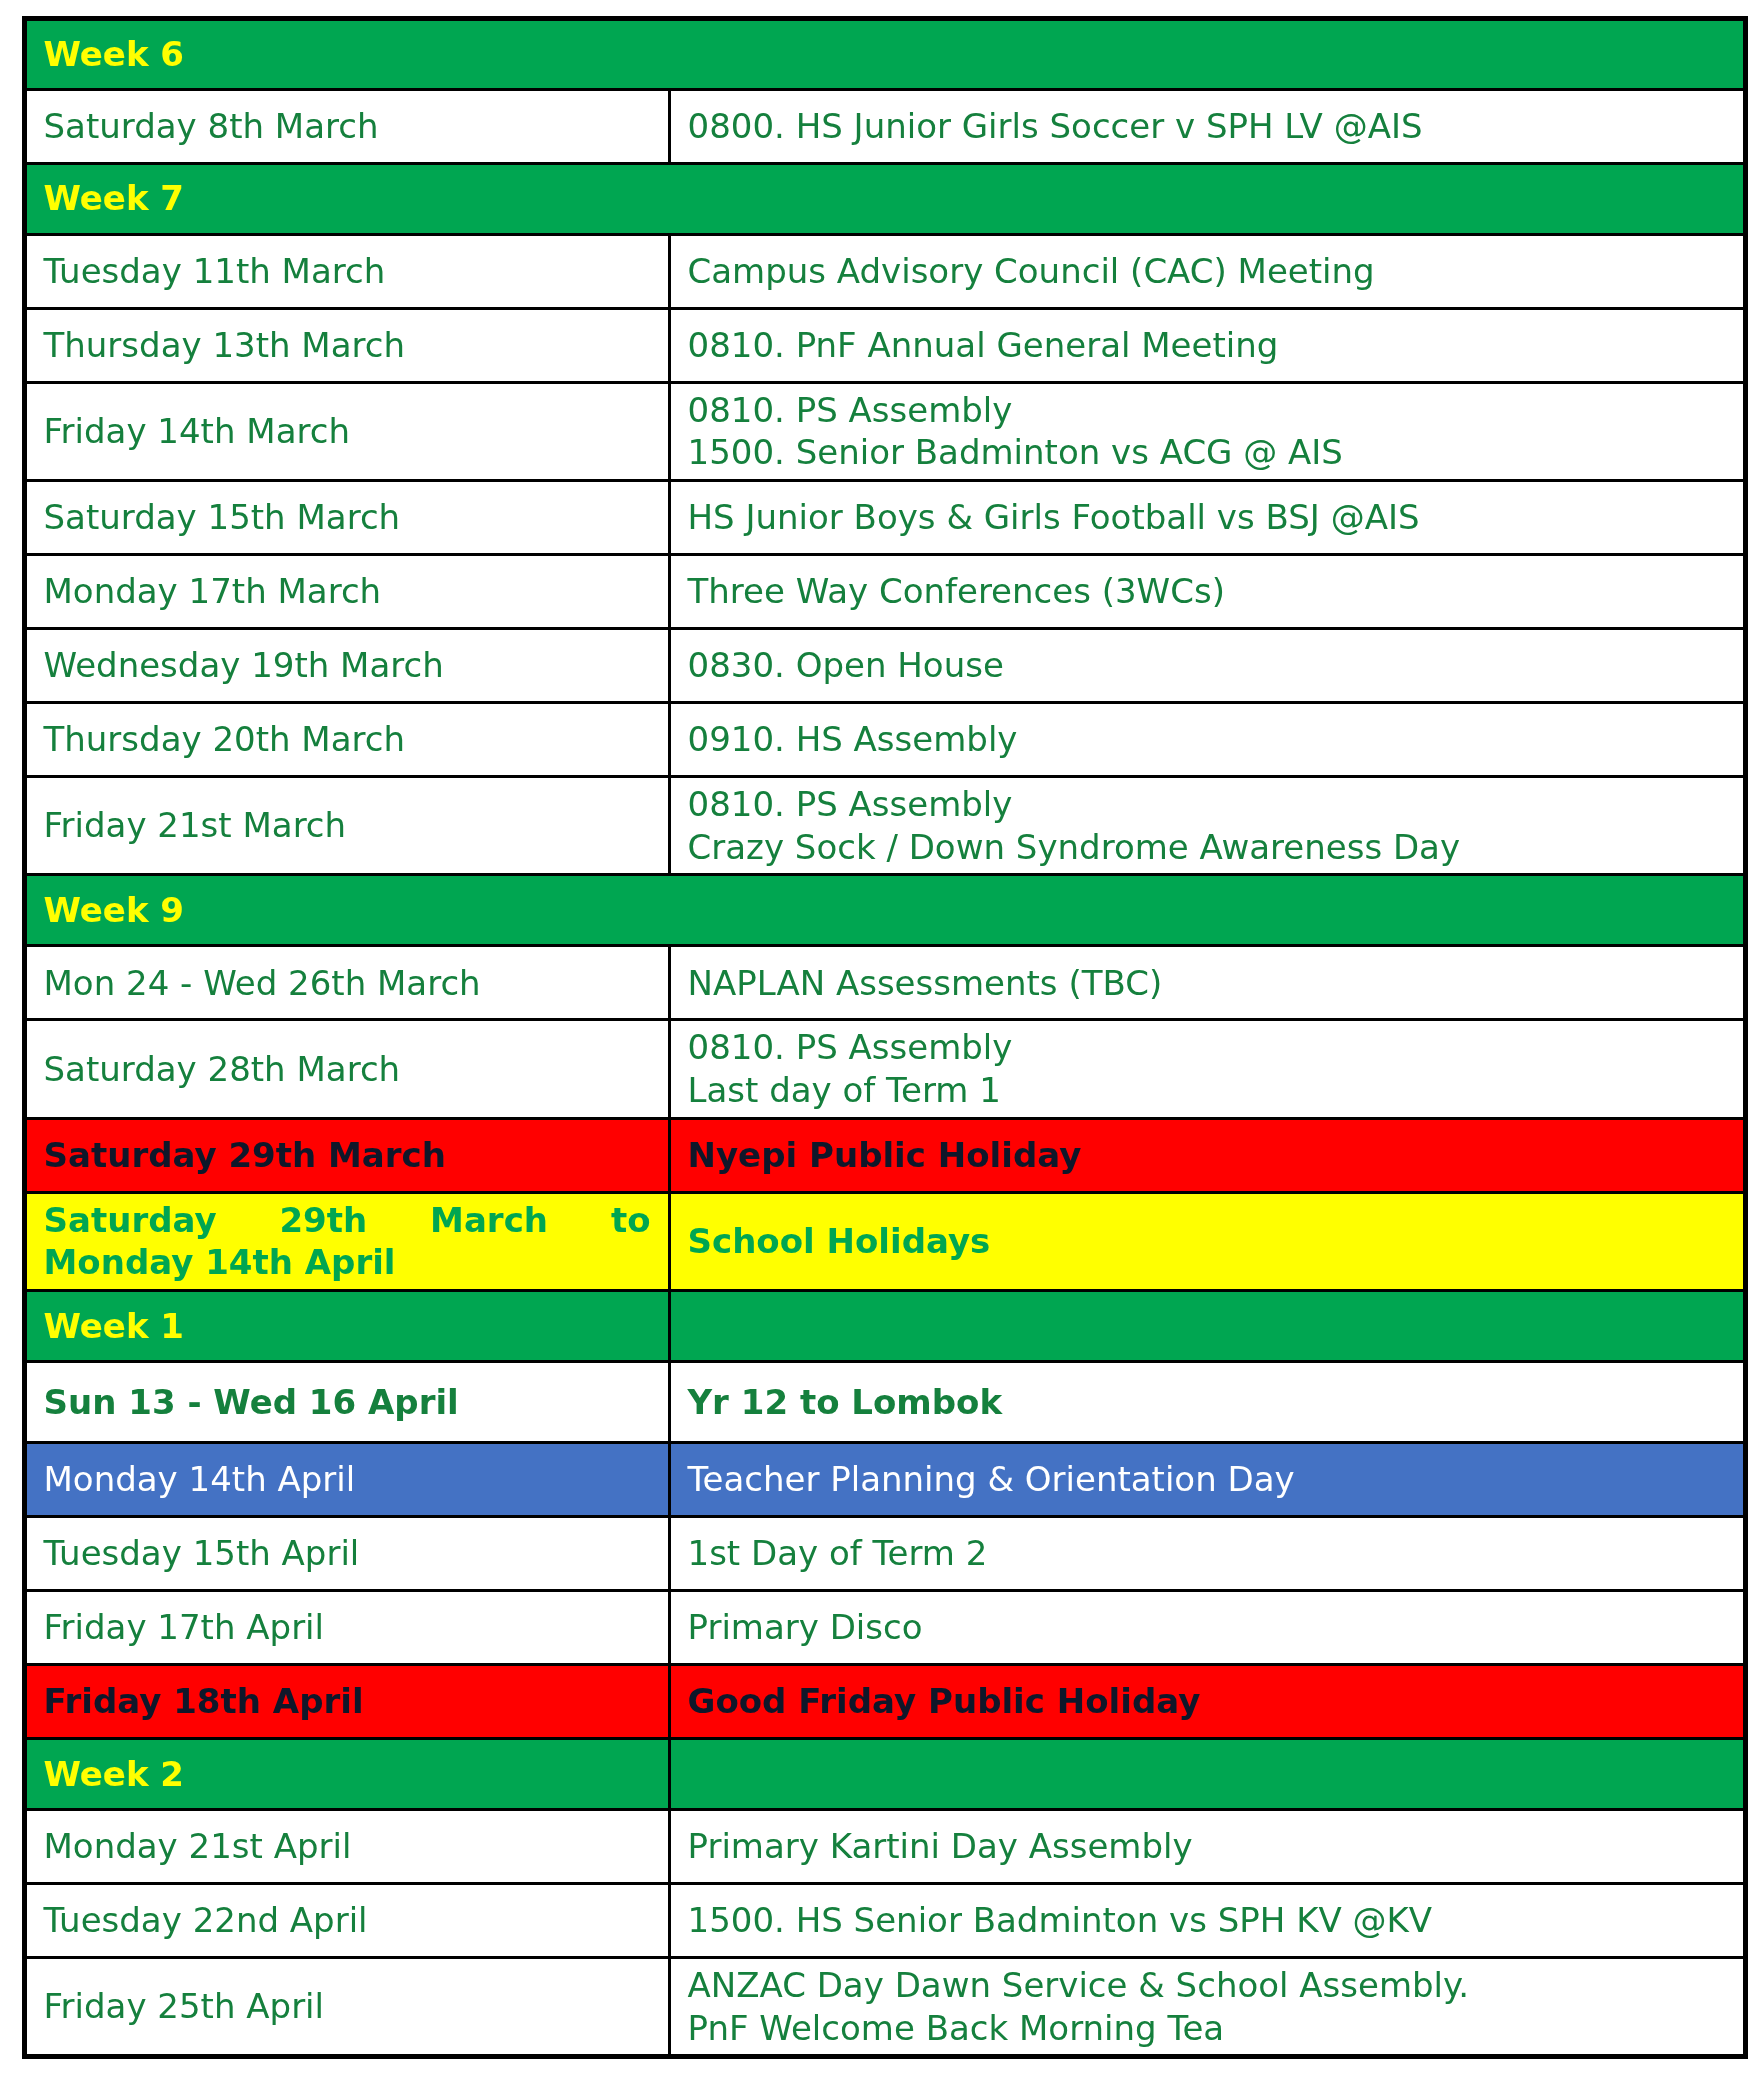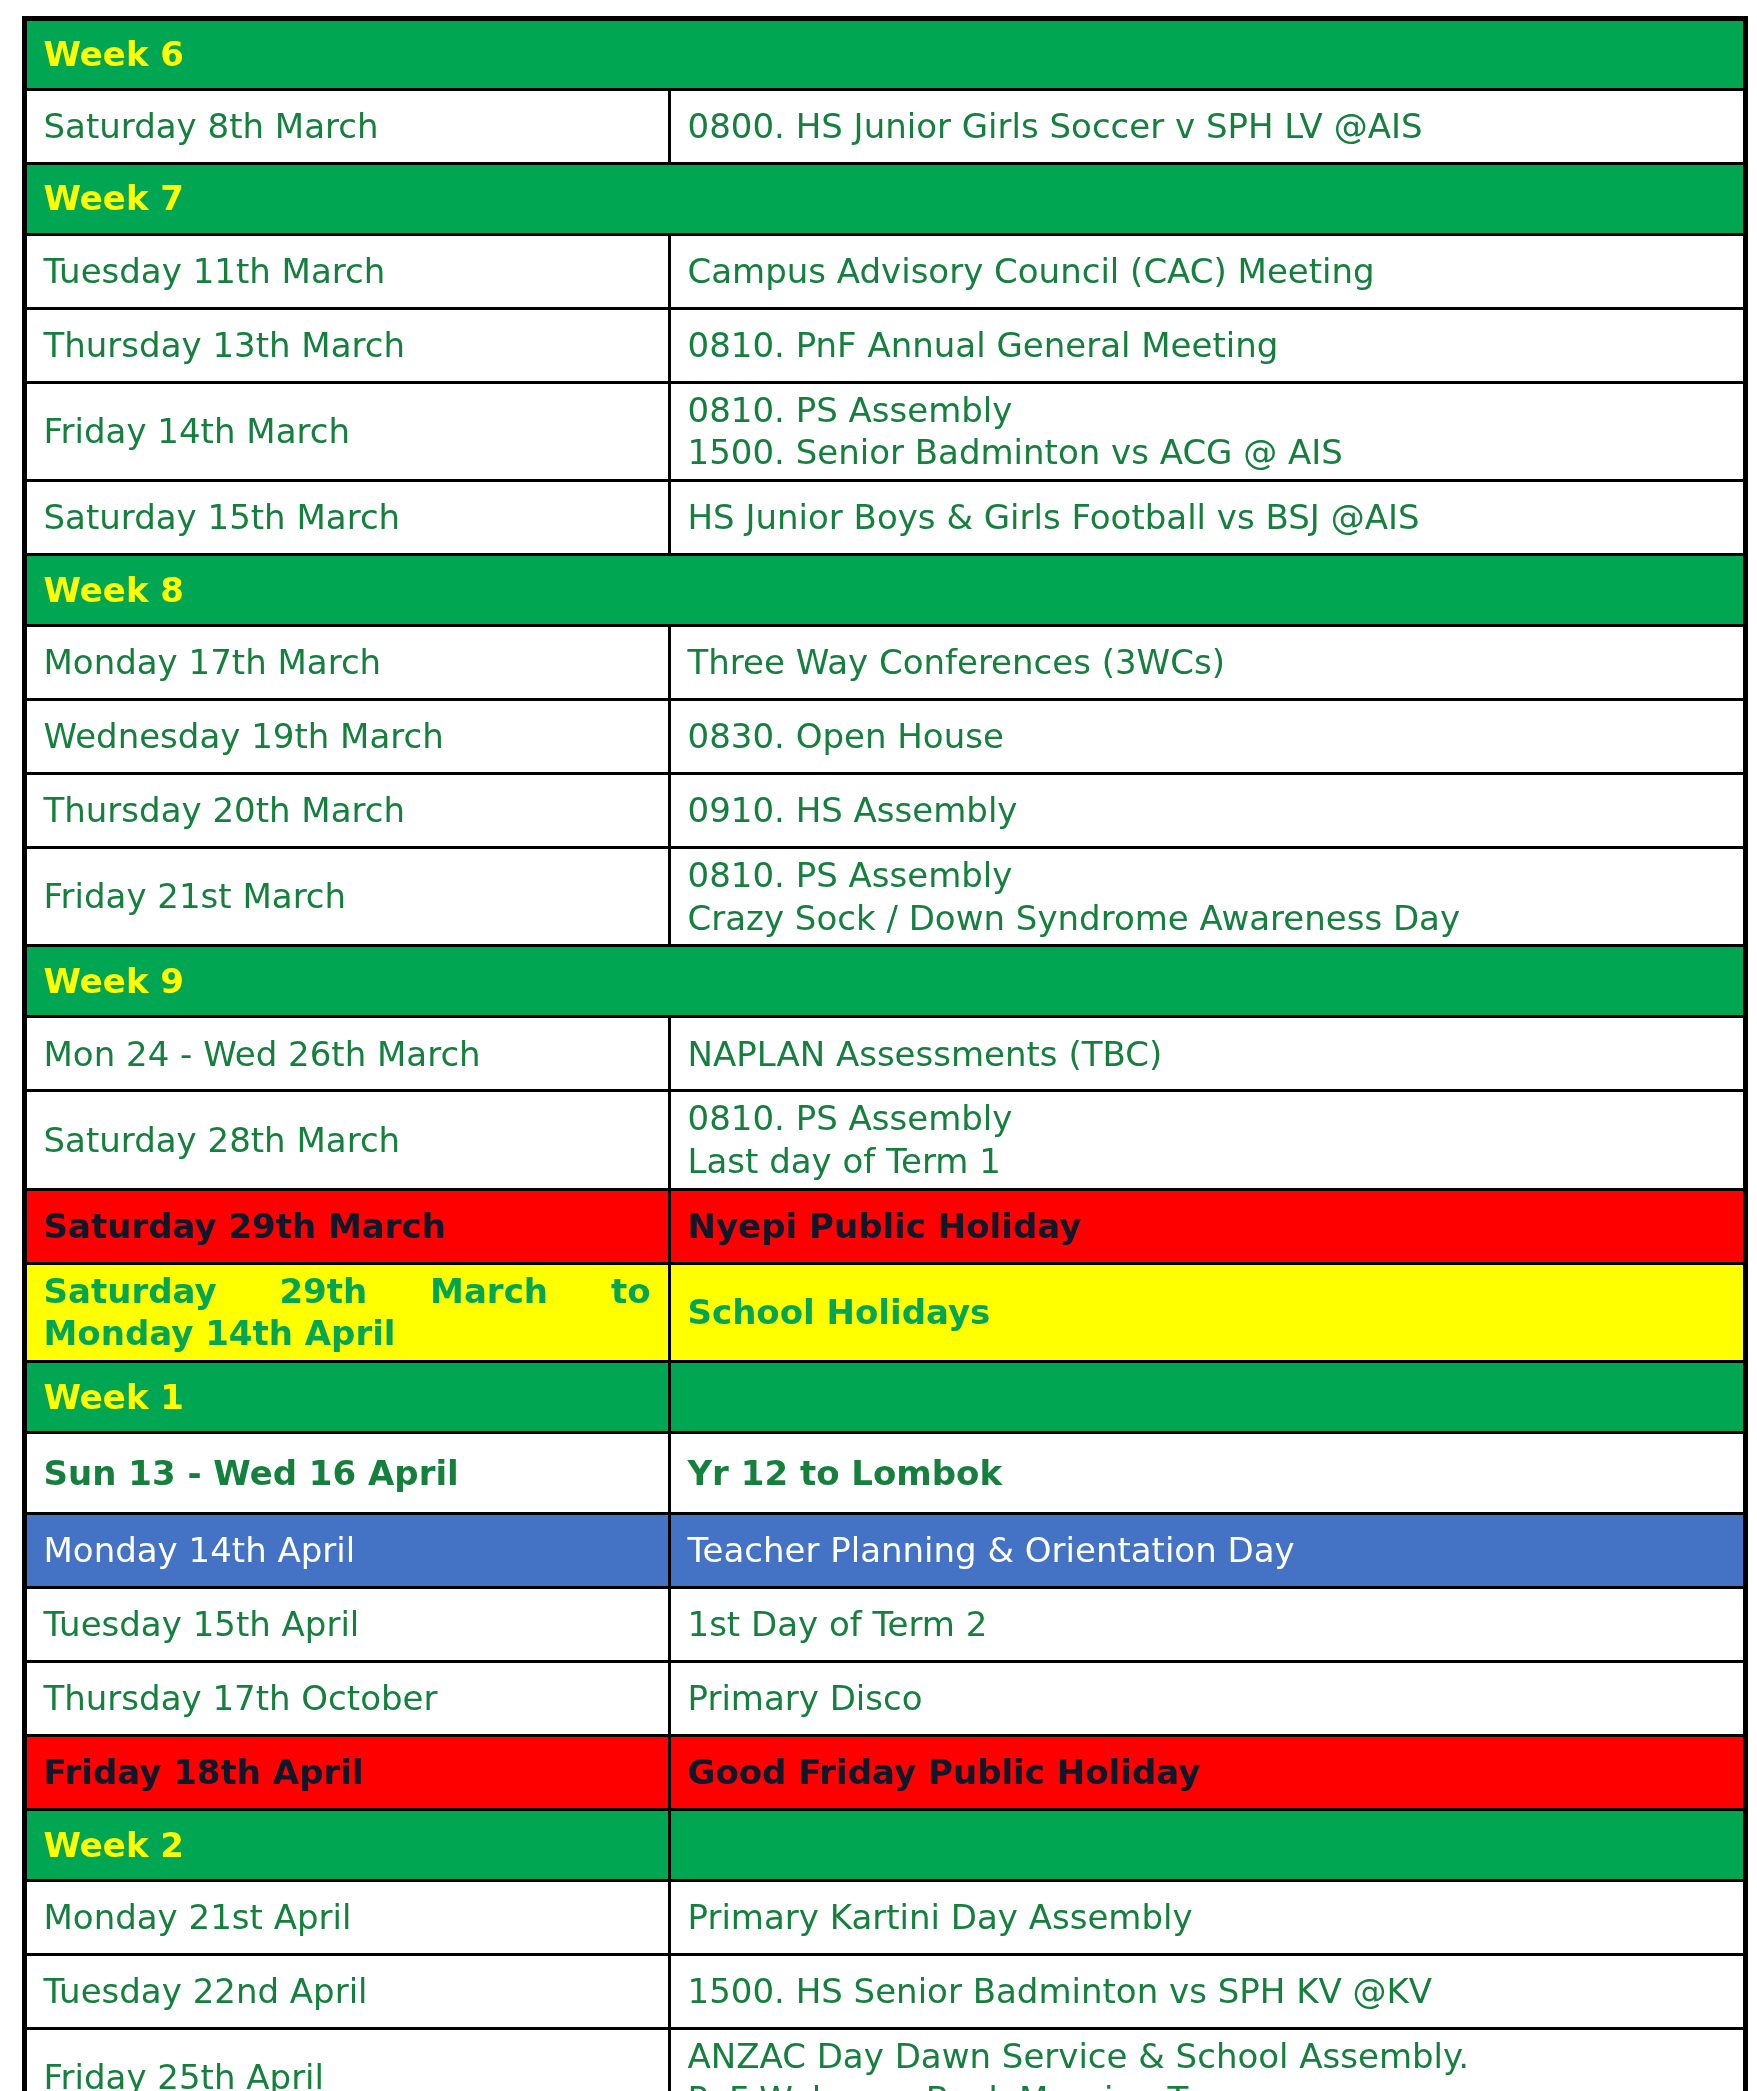--- a/index.html
+++ b/index.html
@@ -123,25 +123,20 @@
         </td>
       </tr>
       <tr class="h-std row-event">
         <td>
           <div class="cell-line">Saturday 15th March</div>
         </td>
         <td>
           <div class="cell-line">HS Junior Boys &amp; Girls Football vs BSJ @AIS</div>
         </td>
       </tr>
-      <tr class="h-week row-week">
-        <td colspan="2">
-          <div class="cell-line">Week 8</div>
-        </td>
-      </tr>
       <tr class="h-std row-event">
         <td>
           <div class="cell-line">Monday 17th March</div>
         </td>
         <td>
           <div class="cell-line">Three Way Conferences (3WCs)</div>
         </td>
       </tr>
       <tr class="h-std row-event">
         <td>
@@ -232,21 +227,21 @@
       <tr class="h-std row-event">
         <td>
           <div class="cell-line">Tuesday 15th April</div>
         </td>
         <td>
           <div class="cell-line">1st Day of Term 2</div>
         </td>
       </tr>
       <tr class="h-std row-event">
         <td>
-          <div class="cell-line">Thursday 17th October</div>
+          <div class="cell-line">Friday 17th April</div>
         </td>
         <td>
           <div class="cell-line">Primary Disco</div>
         </td>
       </tr>
       <tr class="h-std row-holiday_red">
         <td>
           <div class="cell-line">Friday 18th April</div>
         </td>
         <td>

